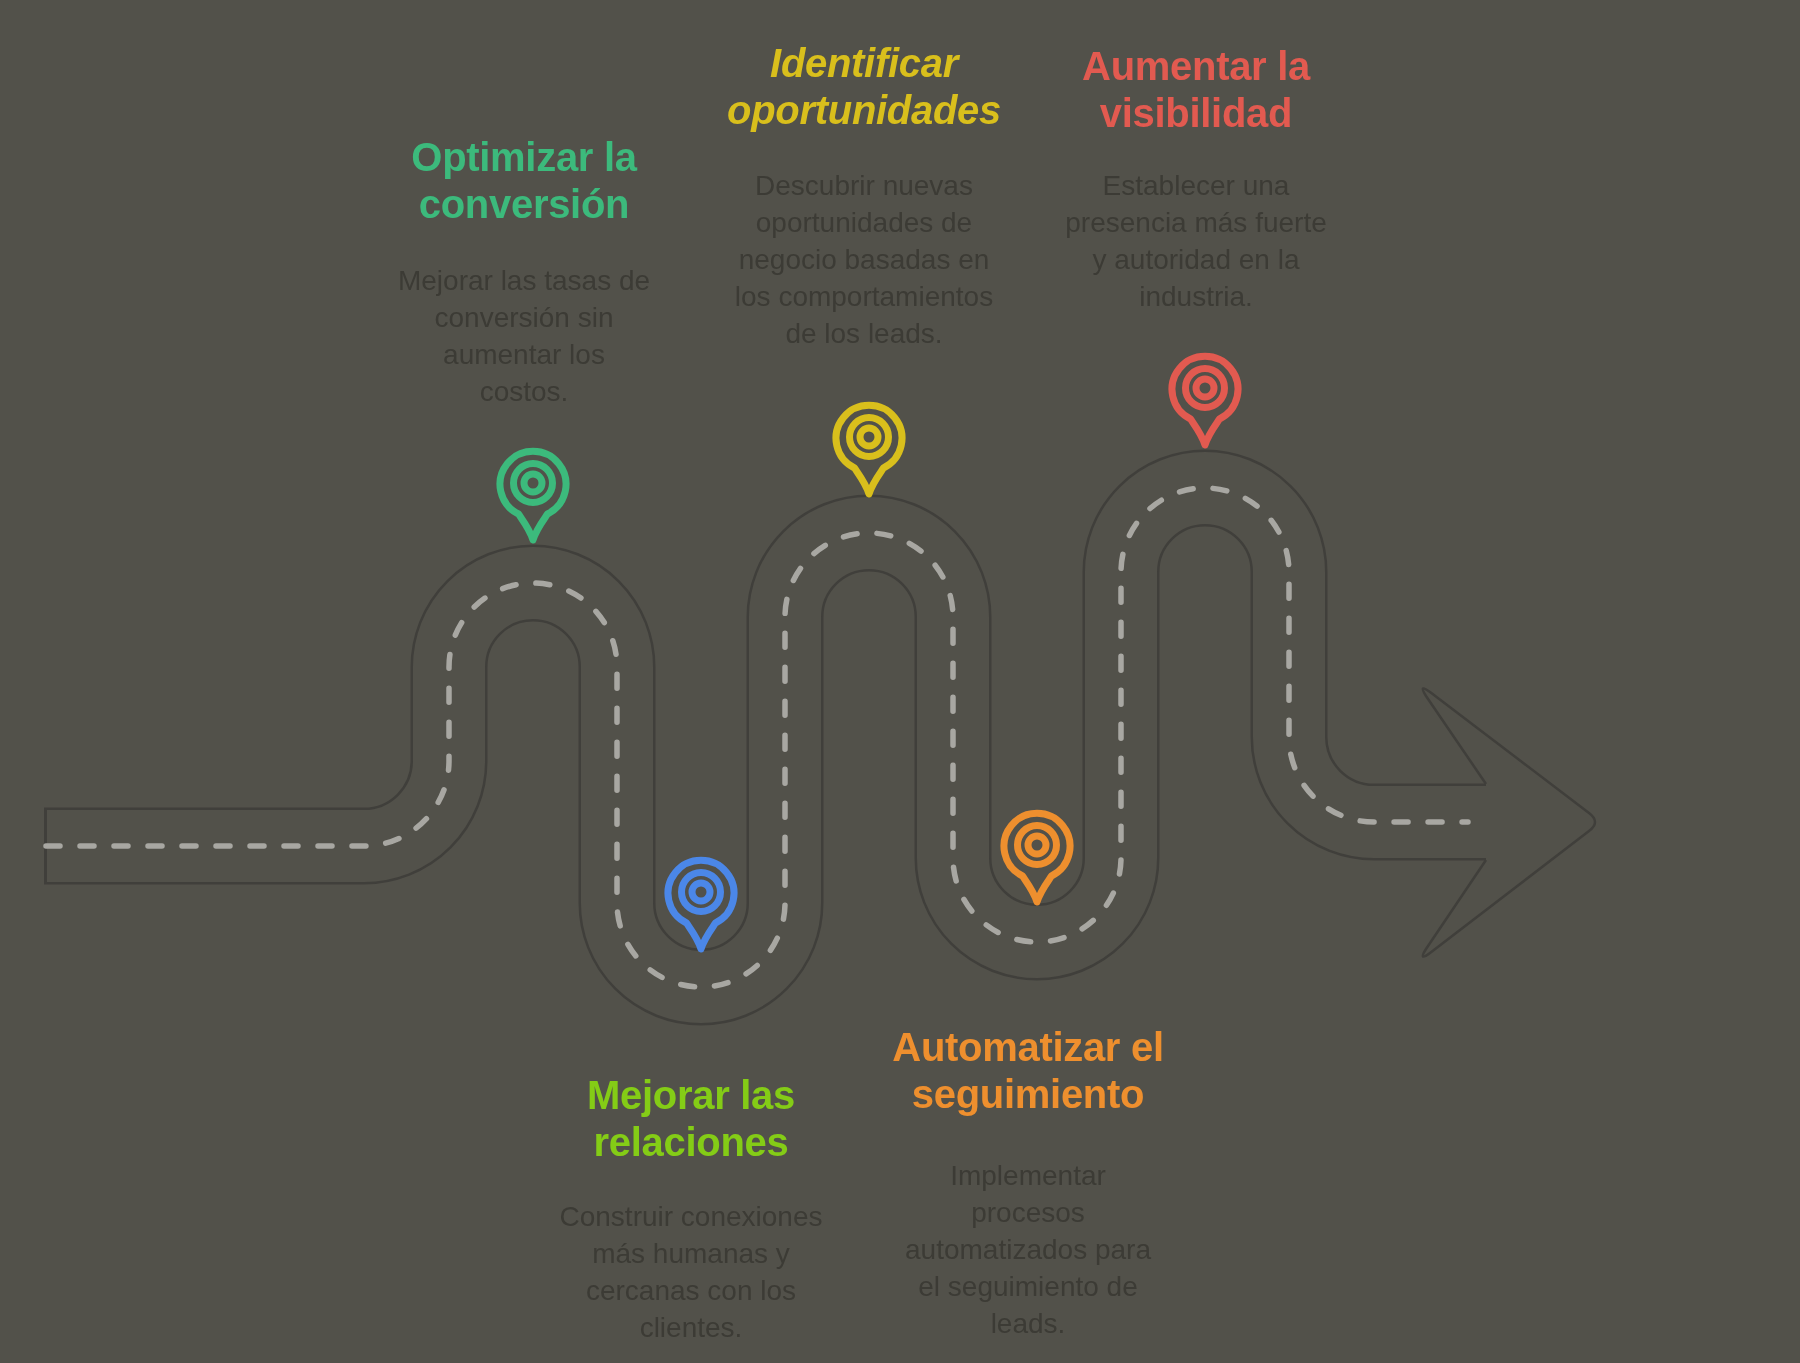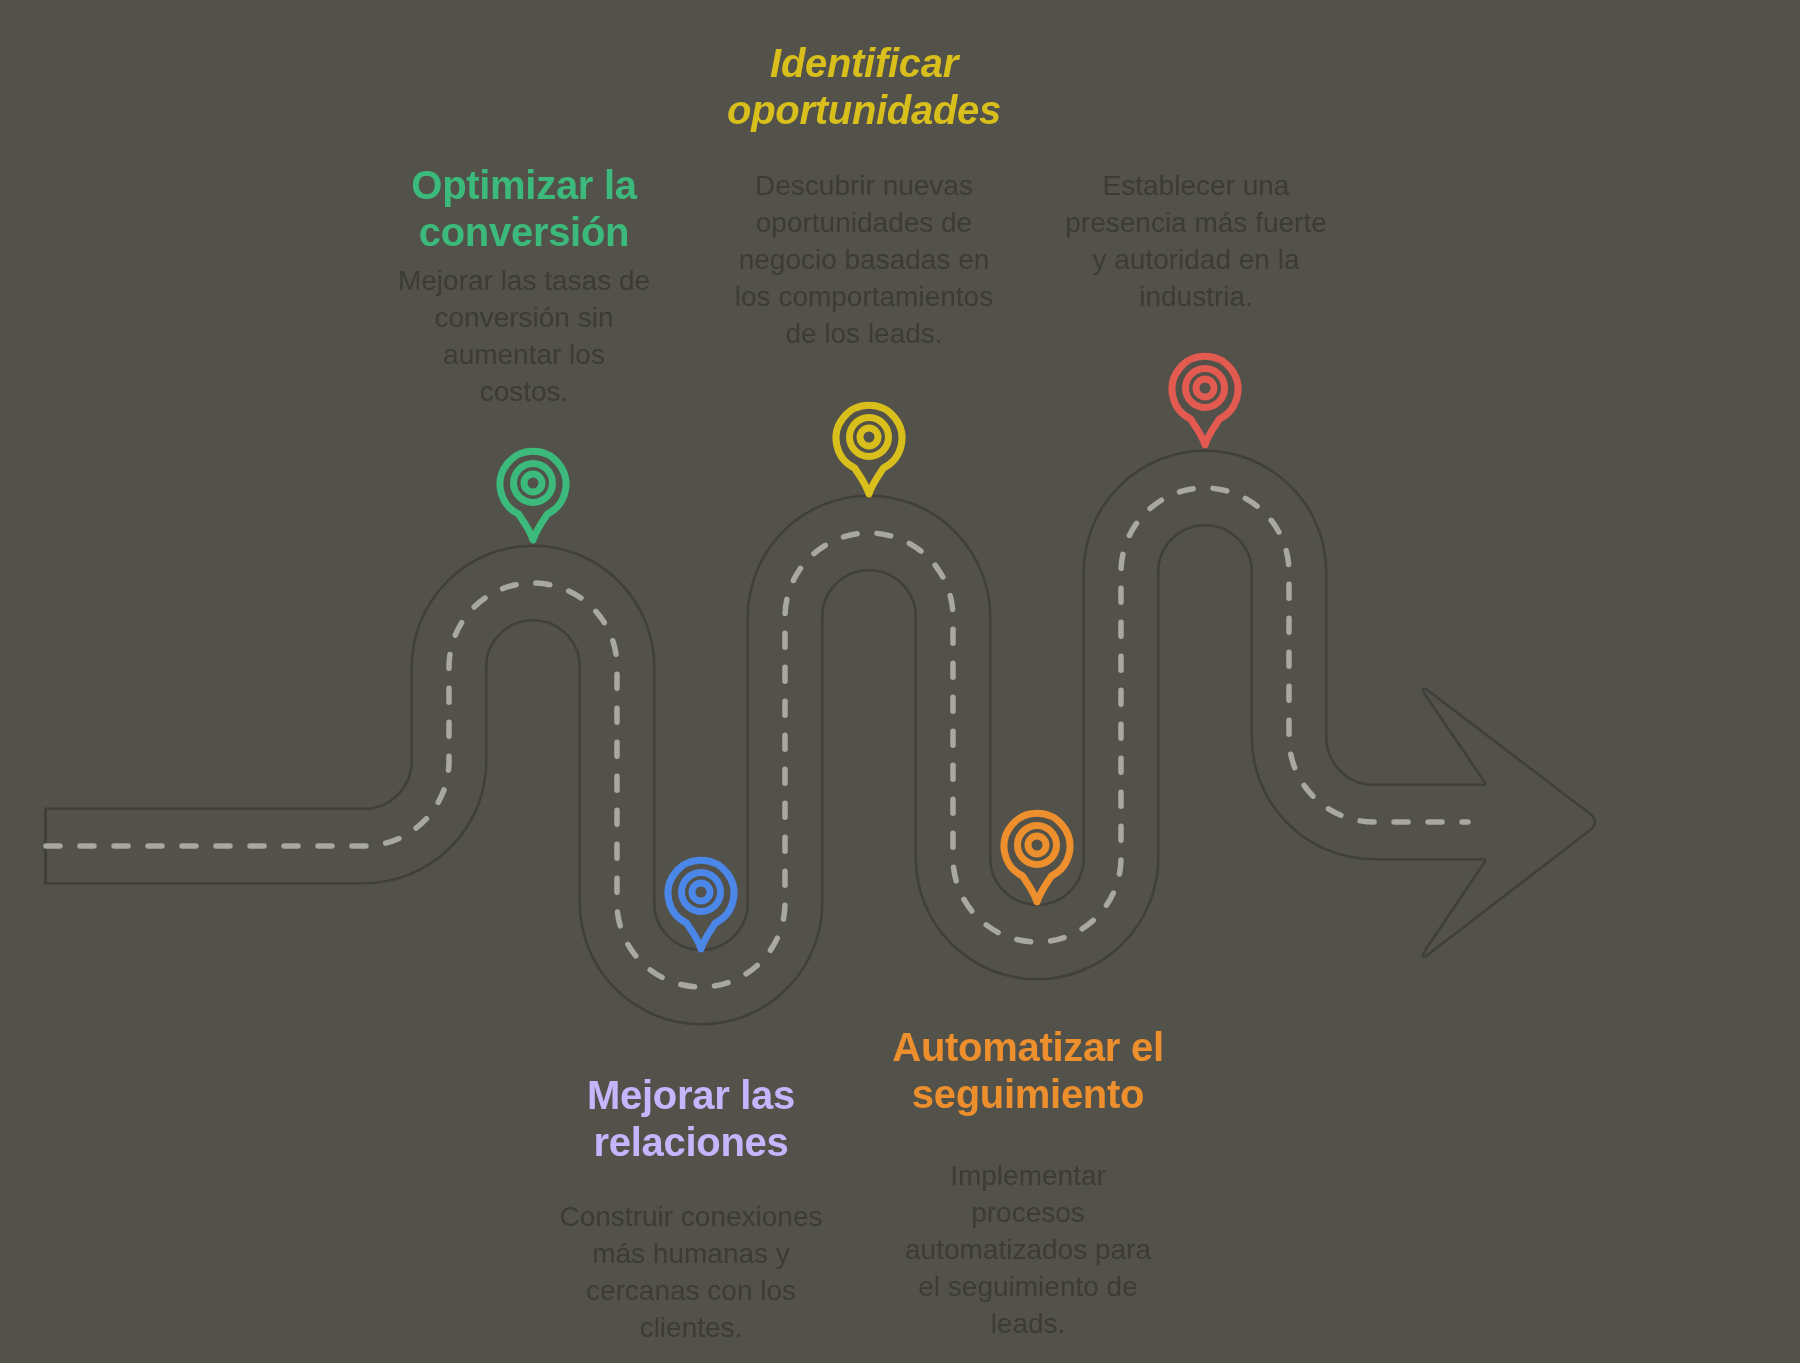--- a/index.html
+++ b/index.html
@@ -101,28 +101,28 @@
         <circle r="9"></circle>
     </g>
 
     <g transform="translate(1205,388)" fill="none" stroke="#e25a50" stroke-width="7" stroke-linecap="round" stroke-linejoin="round">
       <path d="M0,57 C-3,47 -8,40.5 -14.5,31 A33,33 0 1 1 14.5,31 C8,40.5 3,47 0,57 Z"></path>
       <circle r="19.5"></circle>
         <circle r="9"></circle>
     </g>
   </svg>
 
-  <div class="block title m1-title" style="color: rgb(60, 186, 124); margin-top: 28px;">Optimizar la
+  <div class="block title m1-title" style="color: rgb(60, 186, 124);">Optimizar la
 conversión</div>
   <div class="block desc m1-desc" style="color: rgb(60, 59, 53);">Mejorar las tasas de
 conversión sin
 aumentar los
 costos.</div>
 
-  <div class="block title m2-title" style="color: #c4b5fd;">Mejorar las
+  <div class="block title m2-title" style="color: #84cc16;">Mejorar las
 relaciones</div>
   <div class="block desc m2-desc" style="color: rgb(60, 59, 53);">Construir conexiones
 más humanas y
 cercanas con los
 clientes.</div>
 
   <div class="block title m3-title" style="color: rgb(217, 191, 28);">Identificar
 oportunidades</div>
   <div class="block desc m3-desc" style="color: rgb(60, 59, 53);">Descubrir nuevas
 oportunidades de
@@ -131,18 +131,20 @@
 de los leads.</div>
 
   <div class="block title m4-title" style="color: rgb(238, 143, 46);">Automatizar el
 seguimiento</div>
   <div class="block desc m4-desc" style="color: rgb(60, 59, 53);">Implementar
 procesos
 automatizados para
 el seguimiento de
 leads.</div>
 
+  <div class="block title m5-title" style="color: rgb(226, 90, 80);">Aumentar la
+visibilidad</div>
   <div class="block desc m5-desc" style="color: rgb(60, 59, 53);">Establecer una
 presencia más fuerte
 y autoridad en la
 industria.</div>
 
 </div>
 
 </body></html>

